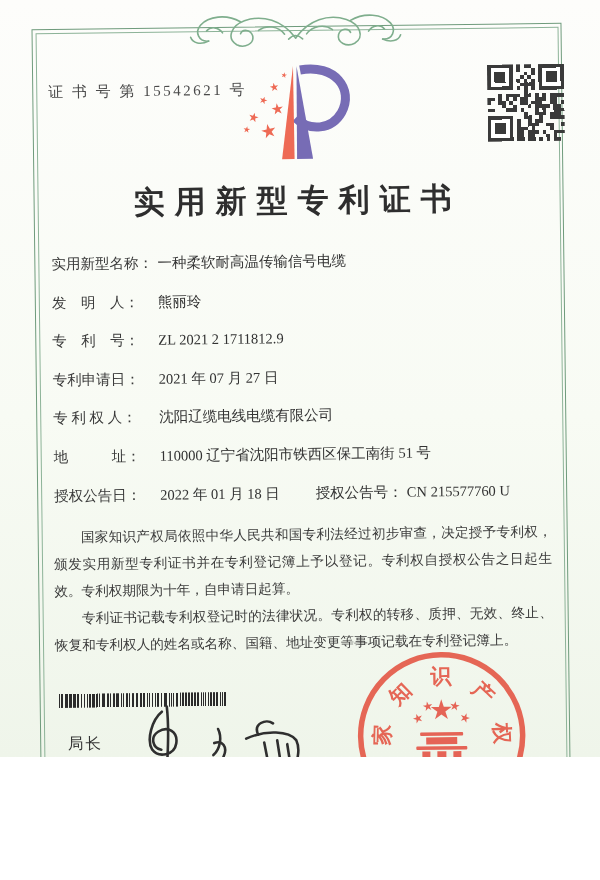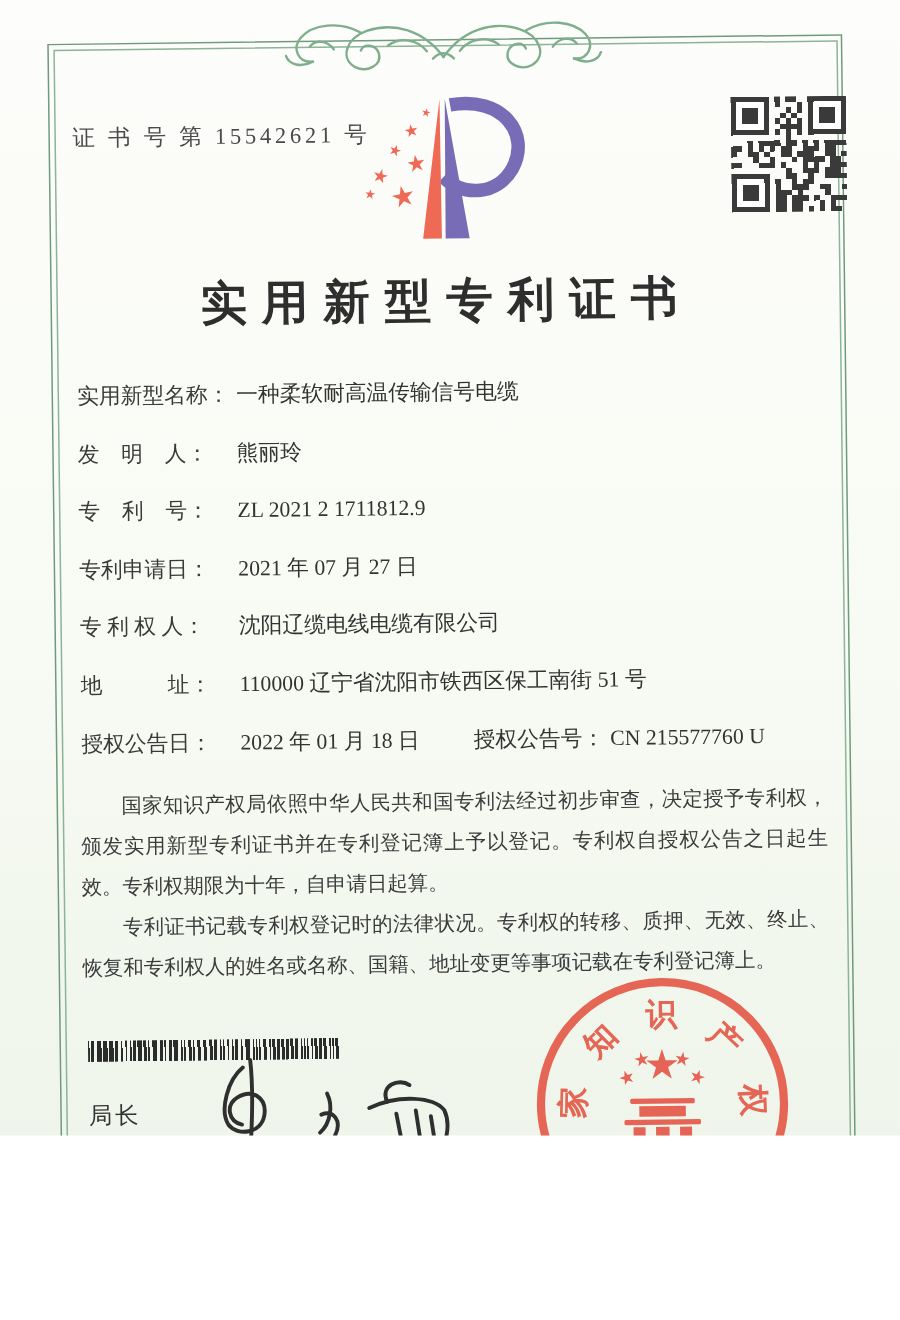--- a/index.html
+++ b/index.html
@@ -43,21 +43,21 @@
   .frow.double{display:flex;}
   .pair2{margin-left:36px;}
   .body-text{
     position:absolute;left:52px;top:522px;width:498px;
     font-size:13.6px;line-height:1.98;color:#3b3b3b;text-align:justify;
     font-style:oblique 5deg;
   }
   .body-text p{margin:0;text-indent:2em;}
   .barcode{position:absolute;left:55px;top:691px;width:170px;height:14px;}
   .director{position:absolute;left:55px;top:731px;font-size:15.5px;color:#333;}
-  .director div{margin-bottom:13px;letter-spacing:2px;}
+  .director div{margin-bottom:13px;letter-spacing:2px;text-align:center;}
   .signature{position:absolute;left:122px;top:702px;width:200px;height:90px;}
   .seal{
     position:absolute;left:350px;top:650px;width:175px;height:175px;
     mix-blend-mode:multiply;opacity:.93;
   }
   .seal-ring{position:absolute;left:0;top:0;width:100%;height:100%;}
   .seal-char{
     position:absolute;left:50%;top:50%;
     font-size:21px;font-weight:700;color:#e45a49;
     font-family:"Liberation Serif",serif;

